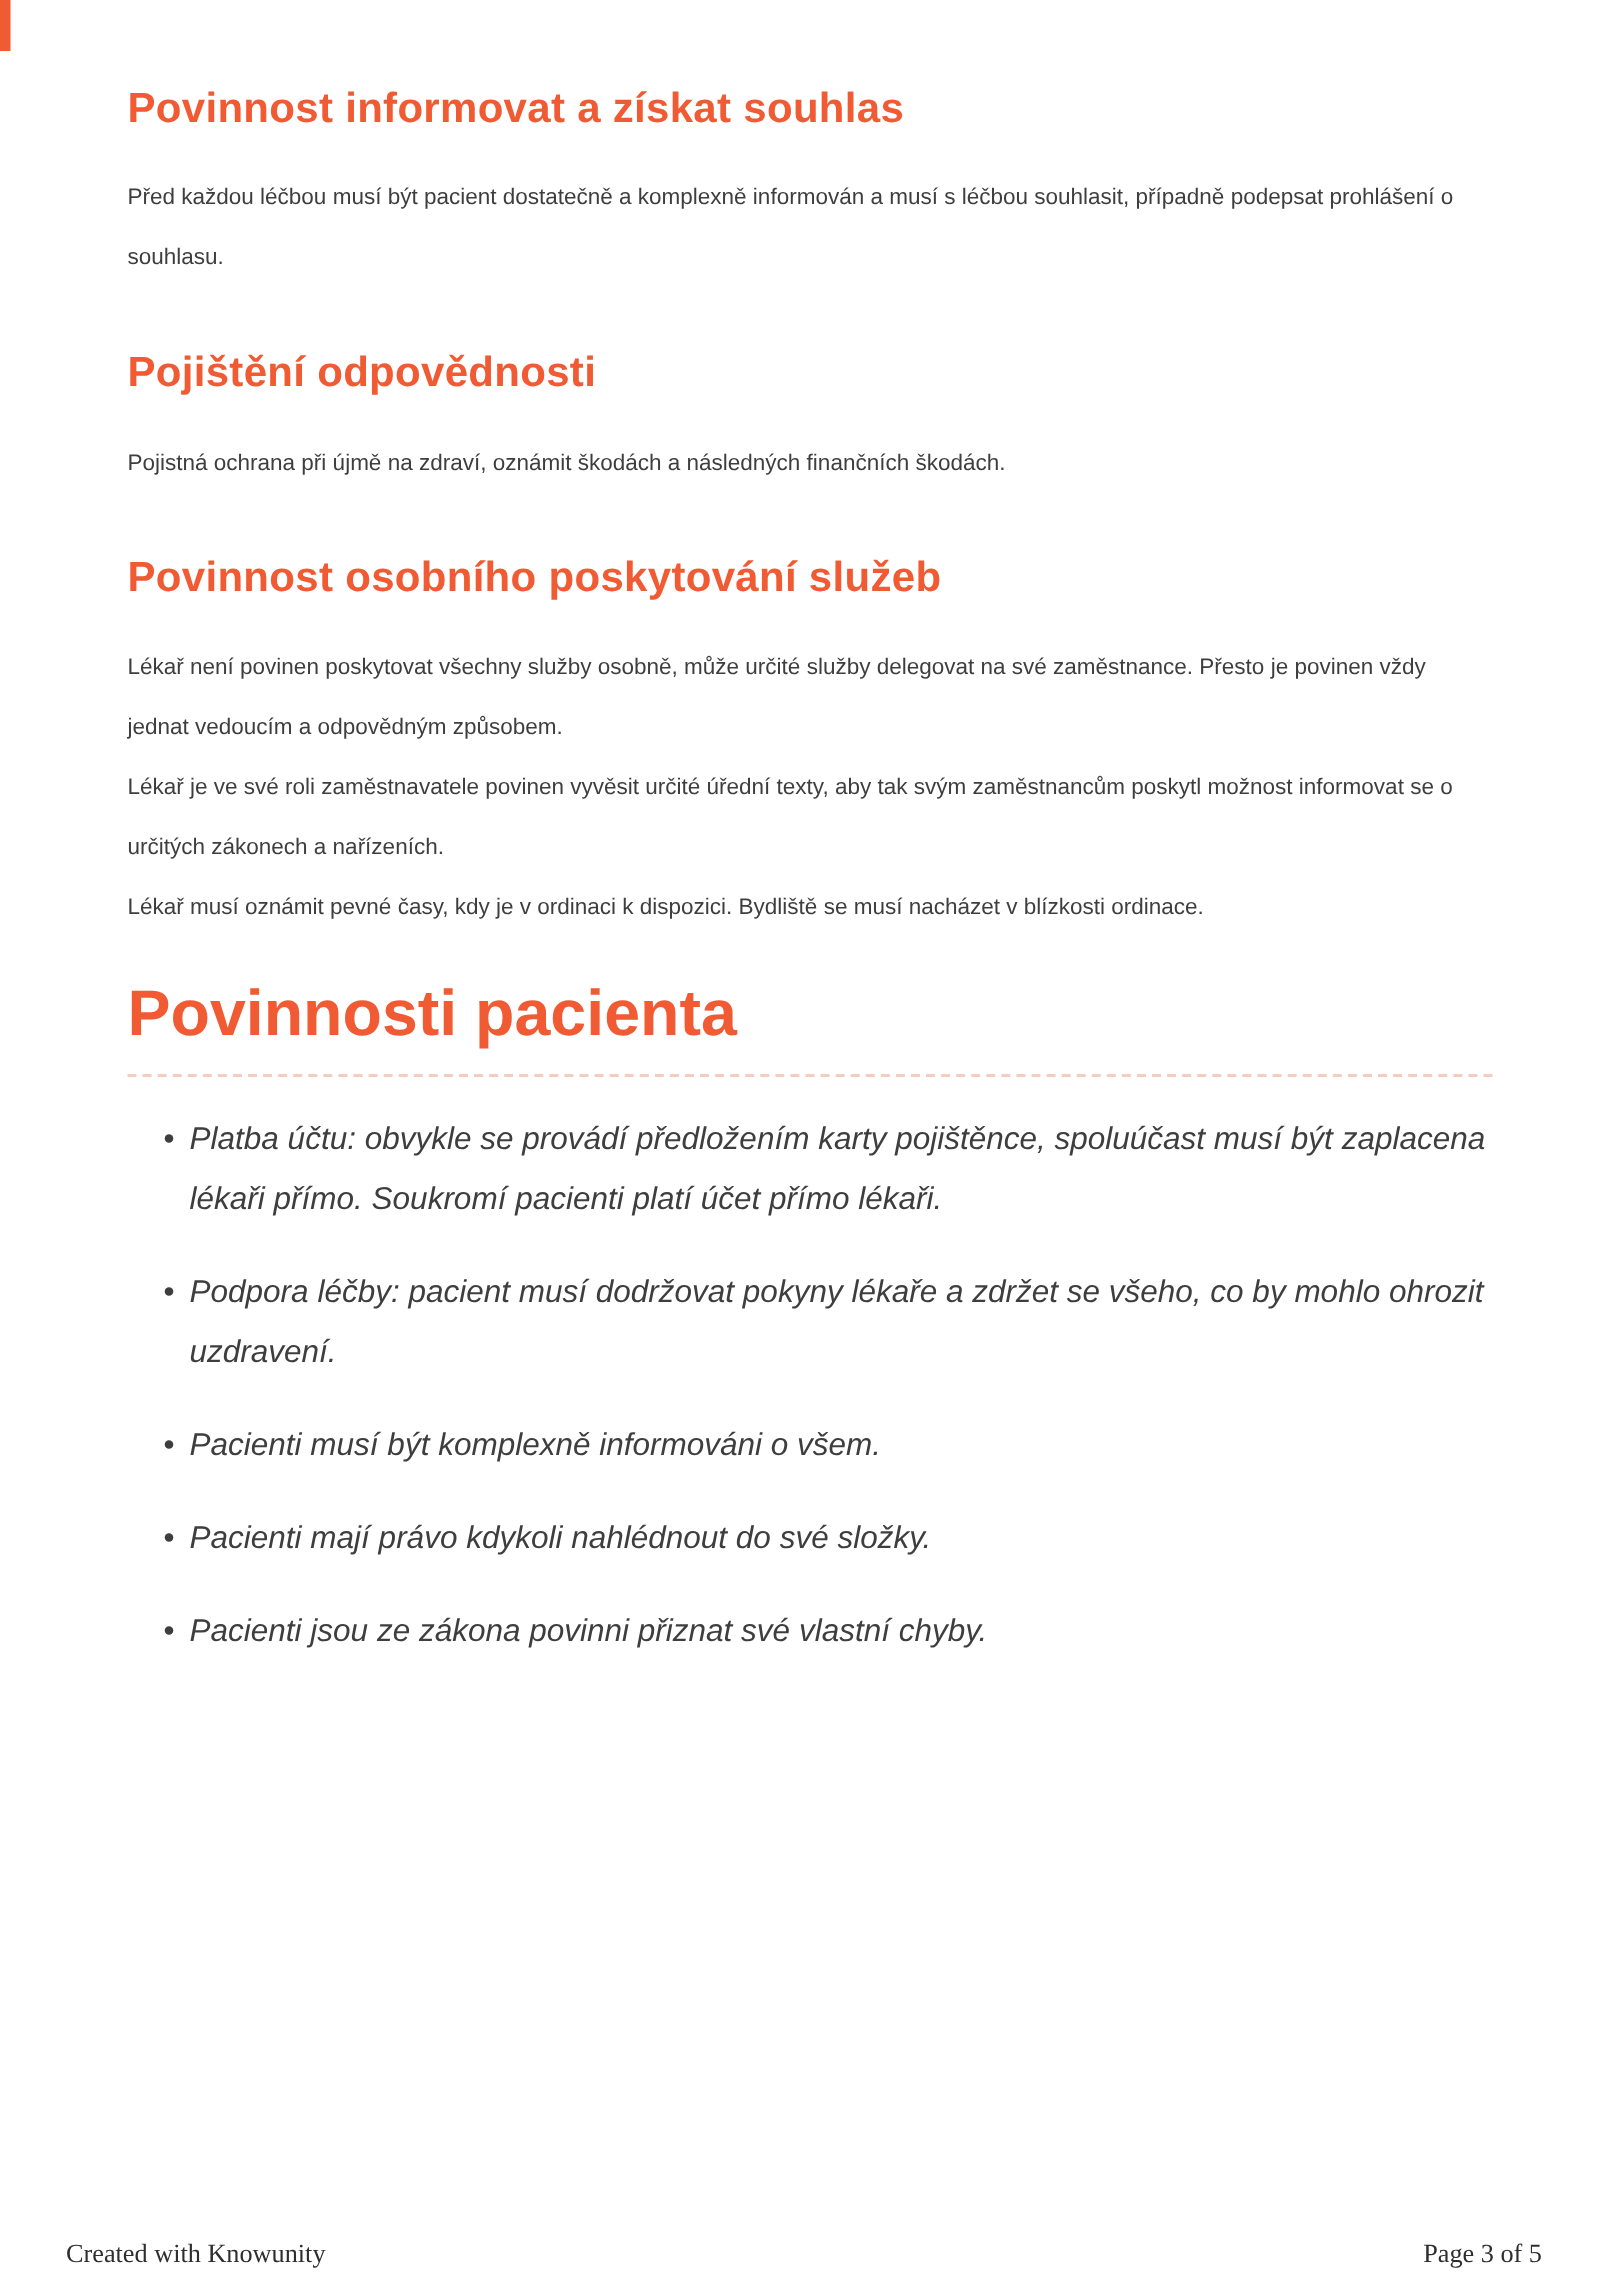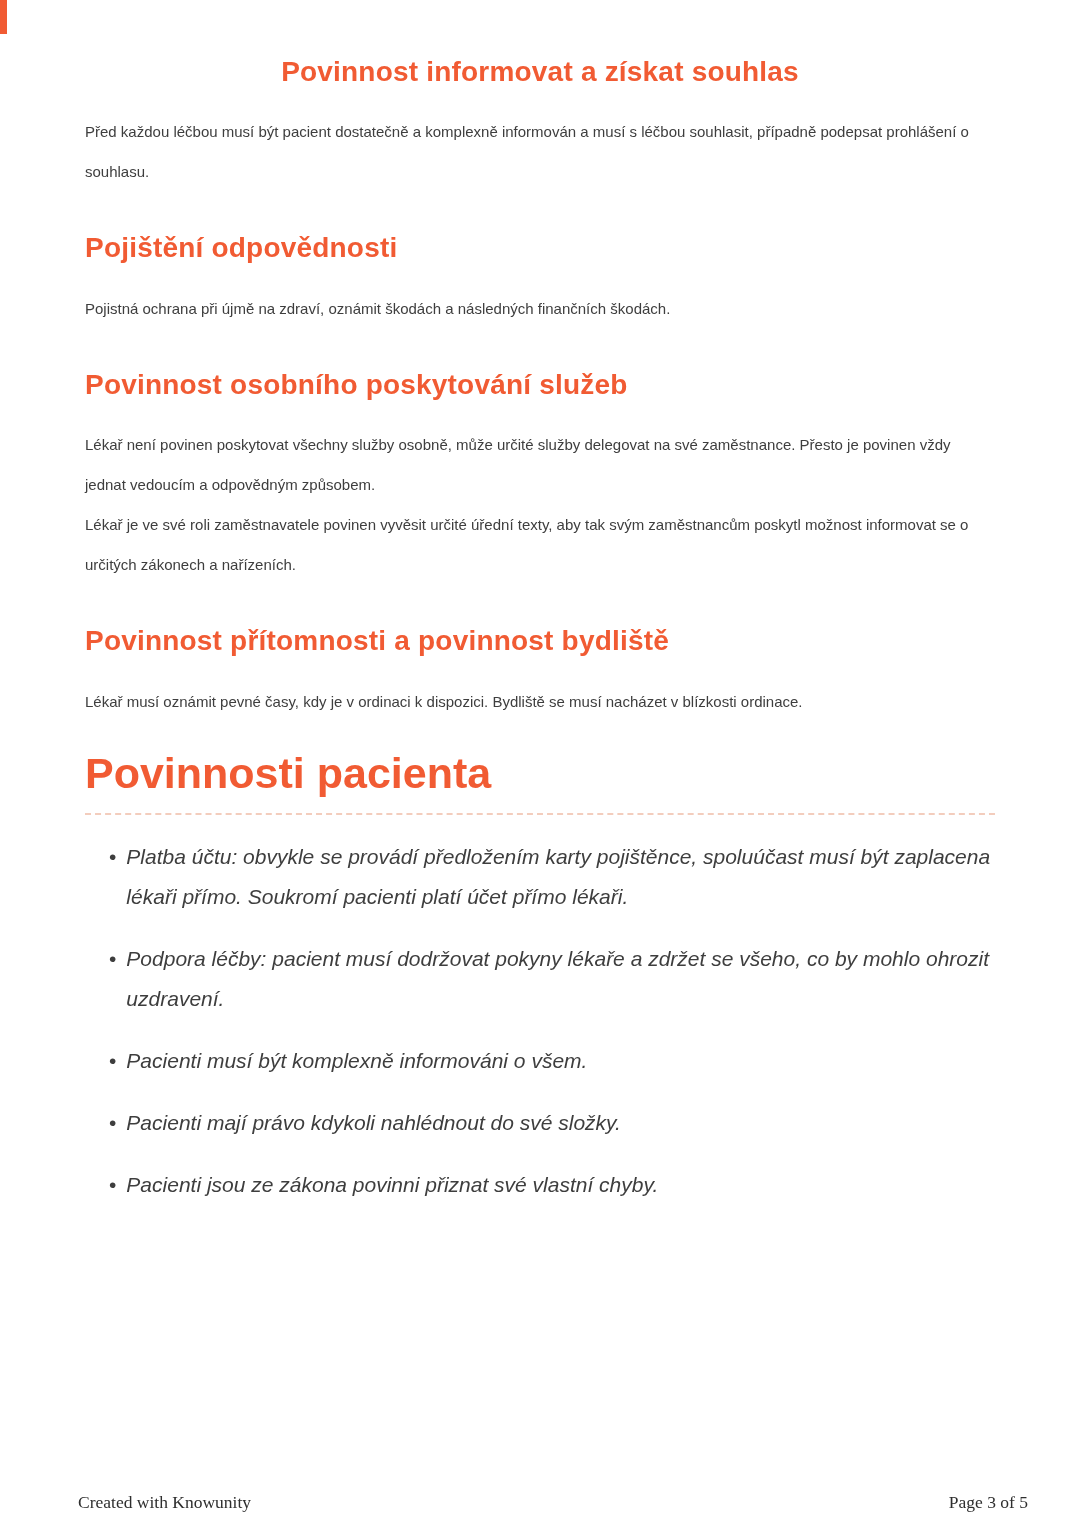--- a/index.html
+++ b/index.html
@@ -22,21 +22,21 @@
   }
   .content { padding: 54px 85px 0 85px; }
   h3.sec {
     color: var(--accent, #f15b33);
     font-size: 28px;
     font-weight: 700;
     line-height: 1.3;
     letter-spacing: 0.2px;
     margin: 38px 0 22px 0;
   }
-  h3.sec.first { margin-top: 0; text-align: center; }
+  h3.sec.first { margin-top: 0; }
   p.body {
     color: var(--text, #3e3e3e);
     font-size: 15px;
     line-height: 40px;
     font-weight: 400;
   }
   h2.chapter {
     color: var(--accent, #f15b33);
     font-size: 43px;
     font-weight: 700;
@@ -59,21 +59,21 @@
     padding-left: 24px;
   }
   .bullet { margin-right: 10px; flex: 0 0 auto; }
   .li-text { flex: 1 1 auto; font-style: italic; }
   footer.page-footer {
     position: absolute;
     left: 0; right: 0; bottom: 14px;
     display: flex;
     justify-content: space-between;
     align-items: flex-start;
-    padding: 0 52px 0 78px;
+    padding: 0 52px 0 44px;
     font-family: "Liberation Serif", "DejaVu Serif", serif;
     font-size: 17.5px;
     color: var(--footer_text, #2e2e2e);
   }
 </style>
 </head>
 <body>
 
 <div class="page">
   <div class="edge-accent"></div>
@@ -84,21 +84,20 @@
     <p class="body">Před každou léčbou musí být pacient dostatečně a komplexně informován a musí s léčbou souhlasit, případně podepsat prohlášení o souhlasu.</p>
 
     <h3 class="sec">Pojištění odpovědnosti</h3>
     <p class="body">Pojistná ochrana při újmě na zdraví, oznámit škodách a následných finančních škodách.</p>
 
     <h3 class="sec">Povinnost osobního poskytování služeb</h3>
     <p class="body">Lékař není povinen poskytovat všechny služby osobně, může určité služby delegovat na své zaměstnance. Přesto je povinen vždy jednat vedoucím a odpovědným způsobem.</p>
 
     <p class="body">Lékař je ve své roli zaměstnavatele povinen vyvěsit určité úřední texty, aby tak svým zaměstnancům poskytl možnost informovat se o určitých zákonech a nařízeních.</p>
 
-    <h3 class="sec">Povinnost přítomnosti a povinnost bydliště</h3>
     <p class="body">Lékař musí oznámit pevné časy, kdy je v ordinaci k dispozici. Bydliště se musí nacházet v blízkosti ordinace.</p>
 
     <h2 class="chapter">Povinnosti pacienta</h2>
     <div class="divider"></div>
 
     <ul class="blist">
       <li>
         <span class="bullet">•</span>
         <span class="li-text">Platba účtu: obvykle se provádí předložením karty pojištěnce, spoluúčast musí být zaplacena lékaři přímo. Soukromí pacienti platí účet přímo lékaři.</span>
       </li>

